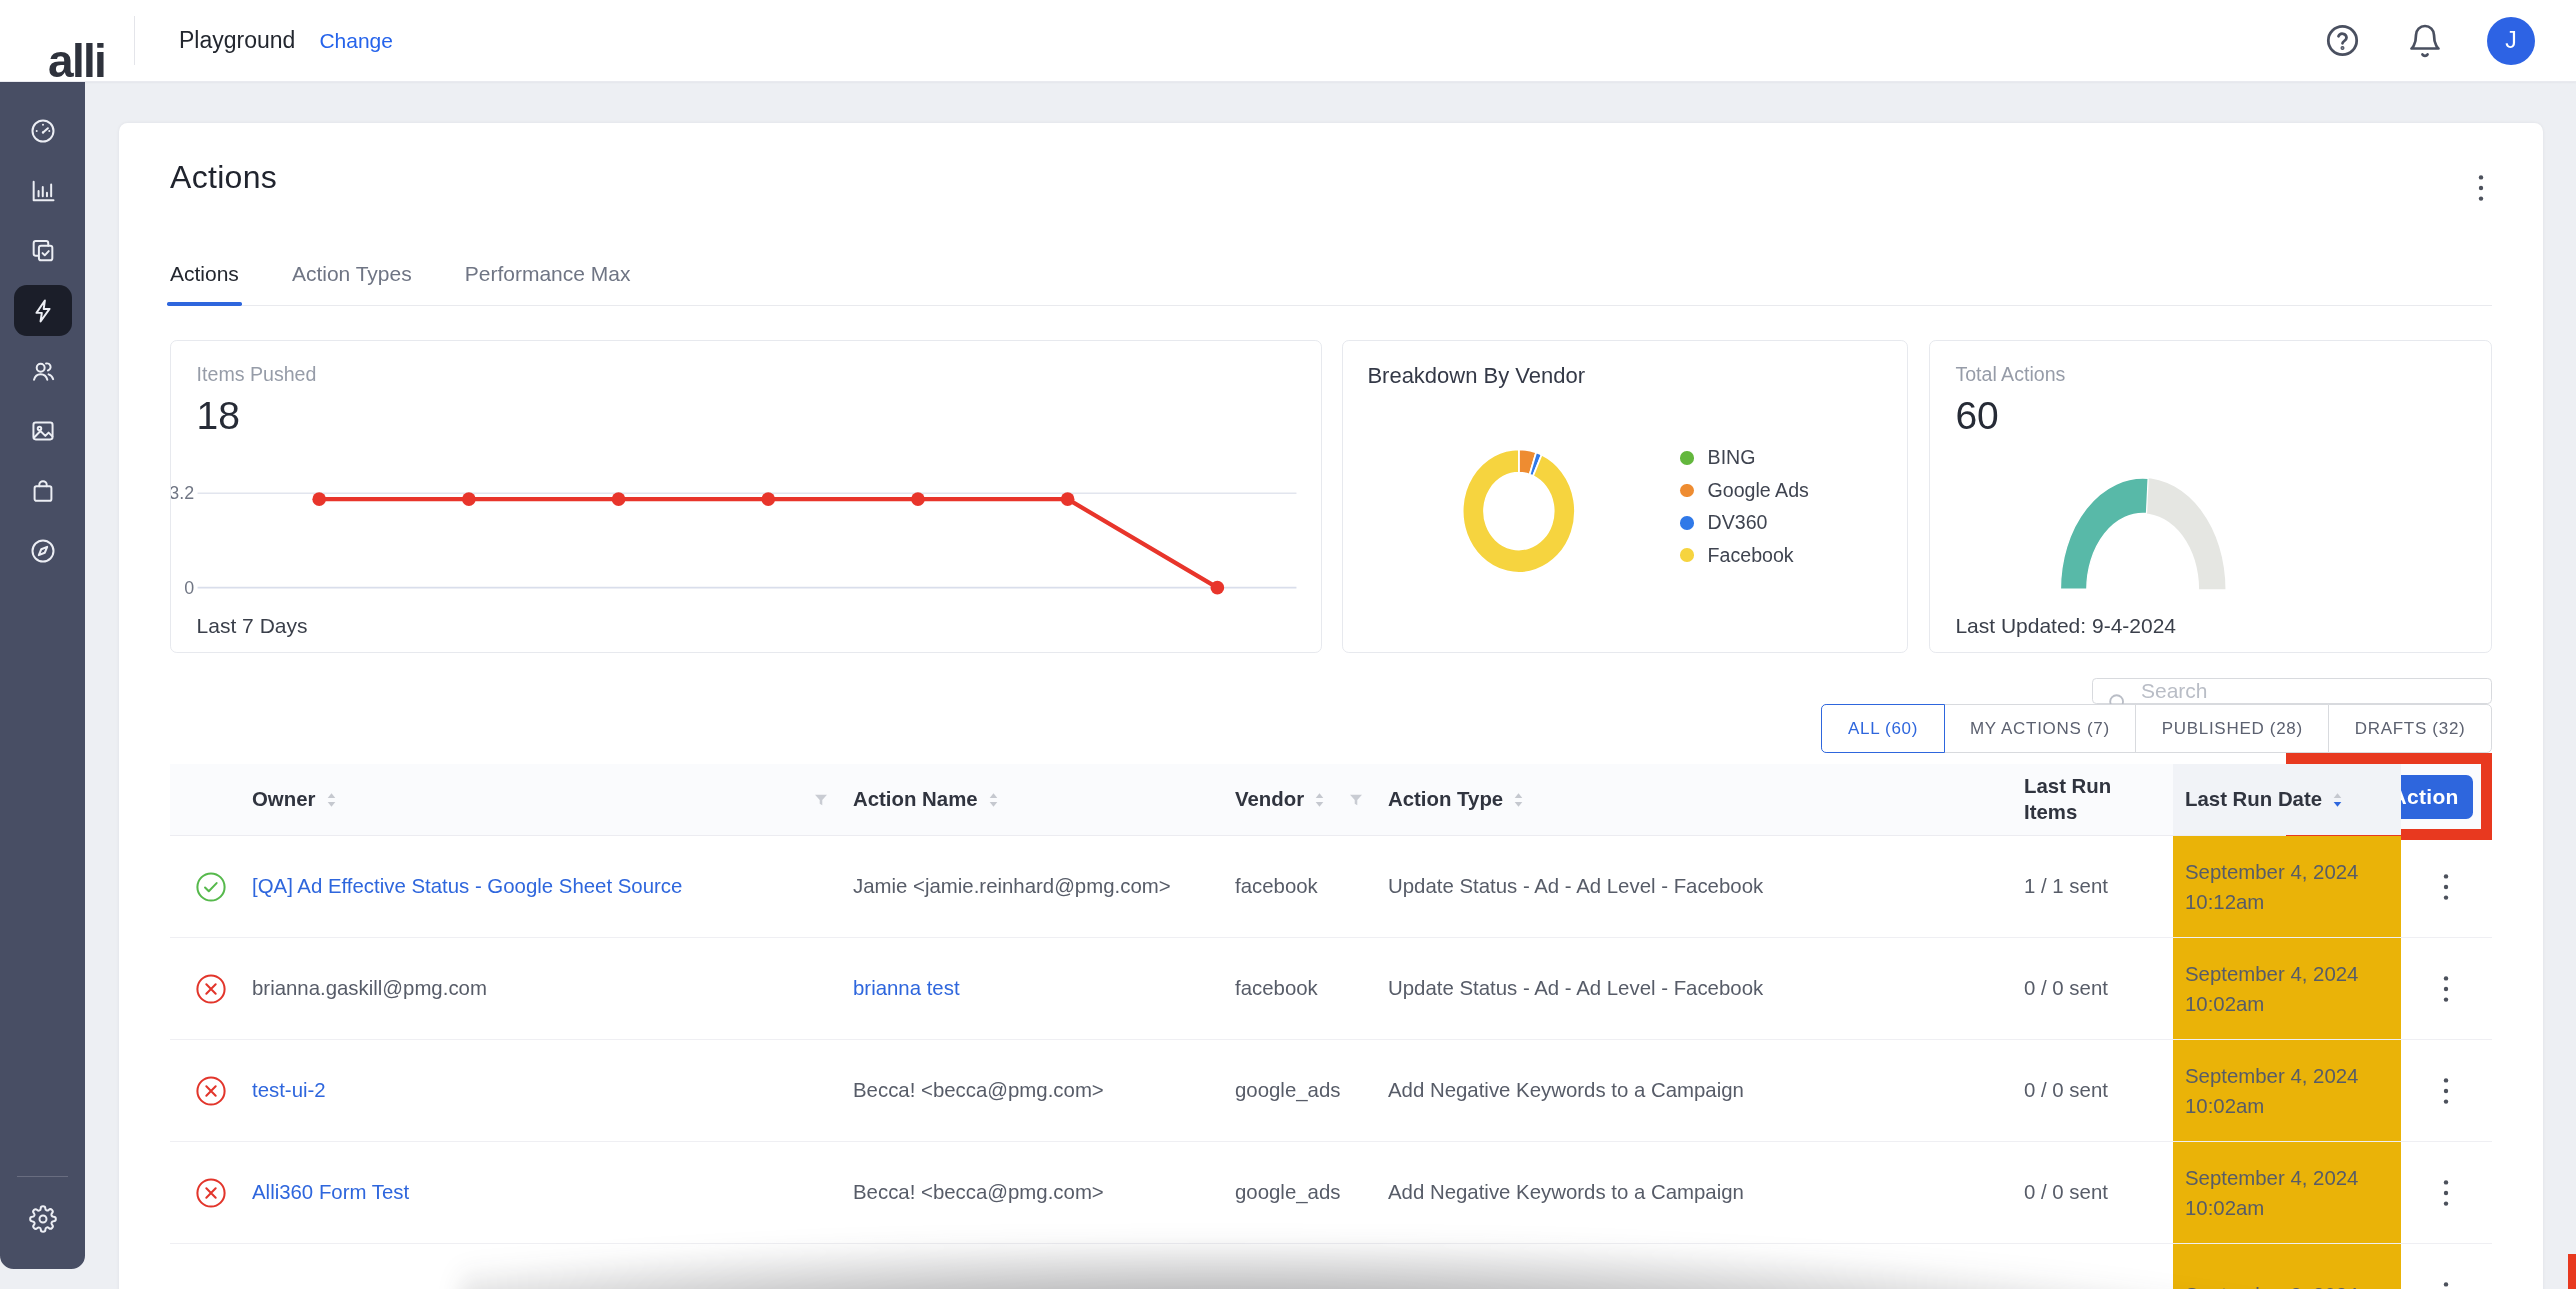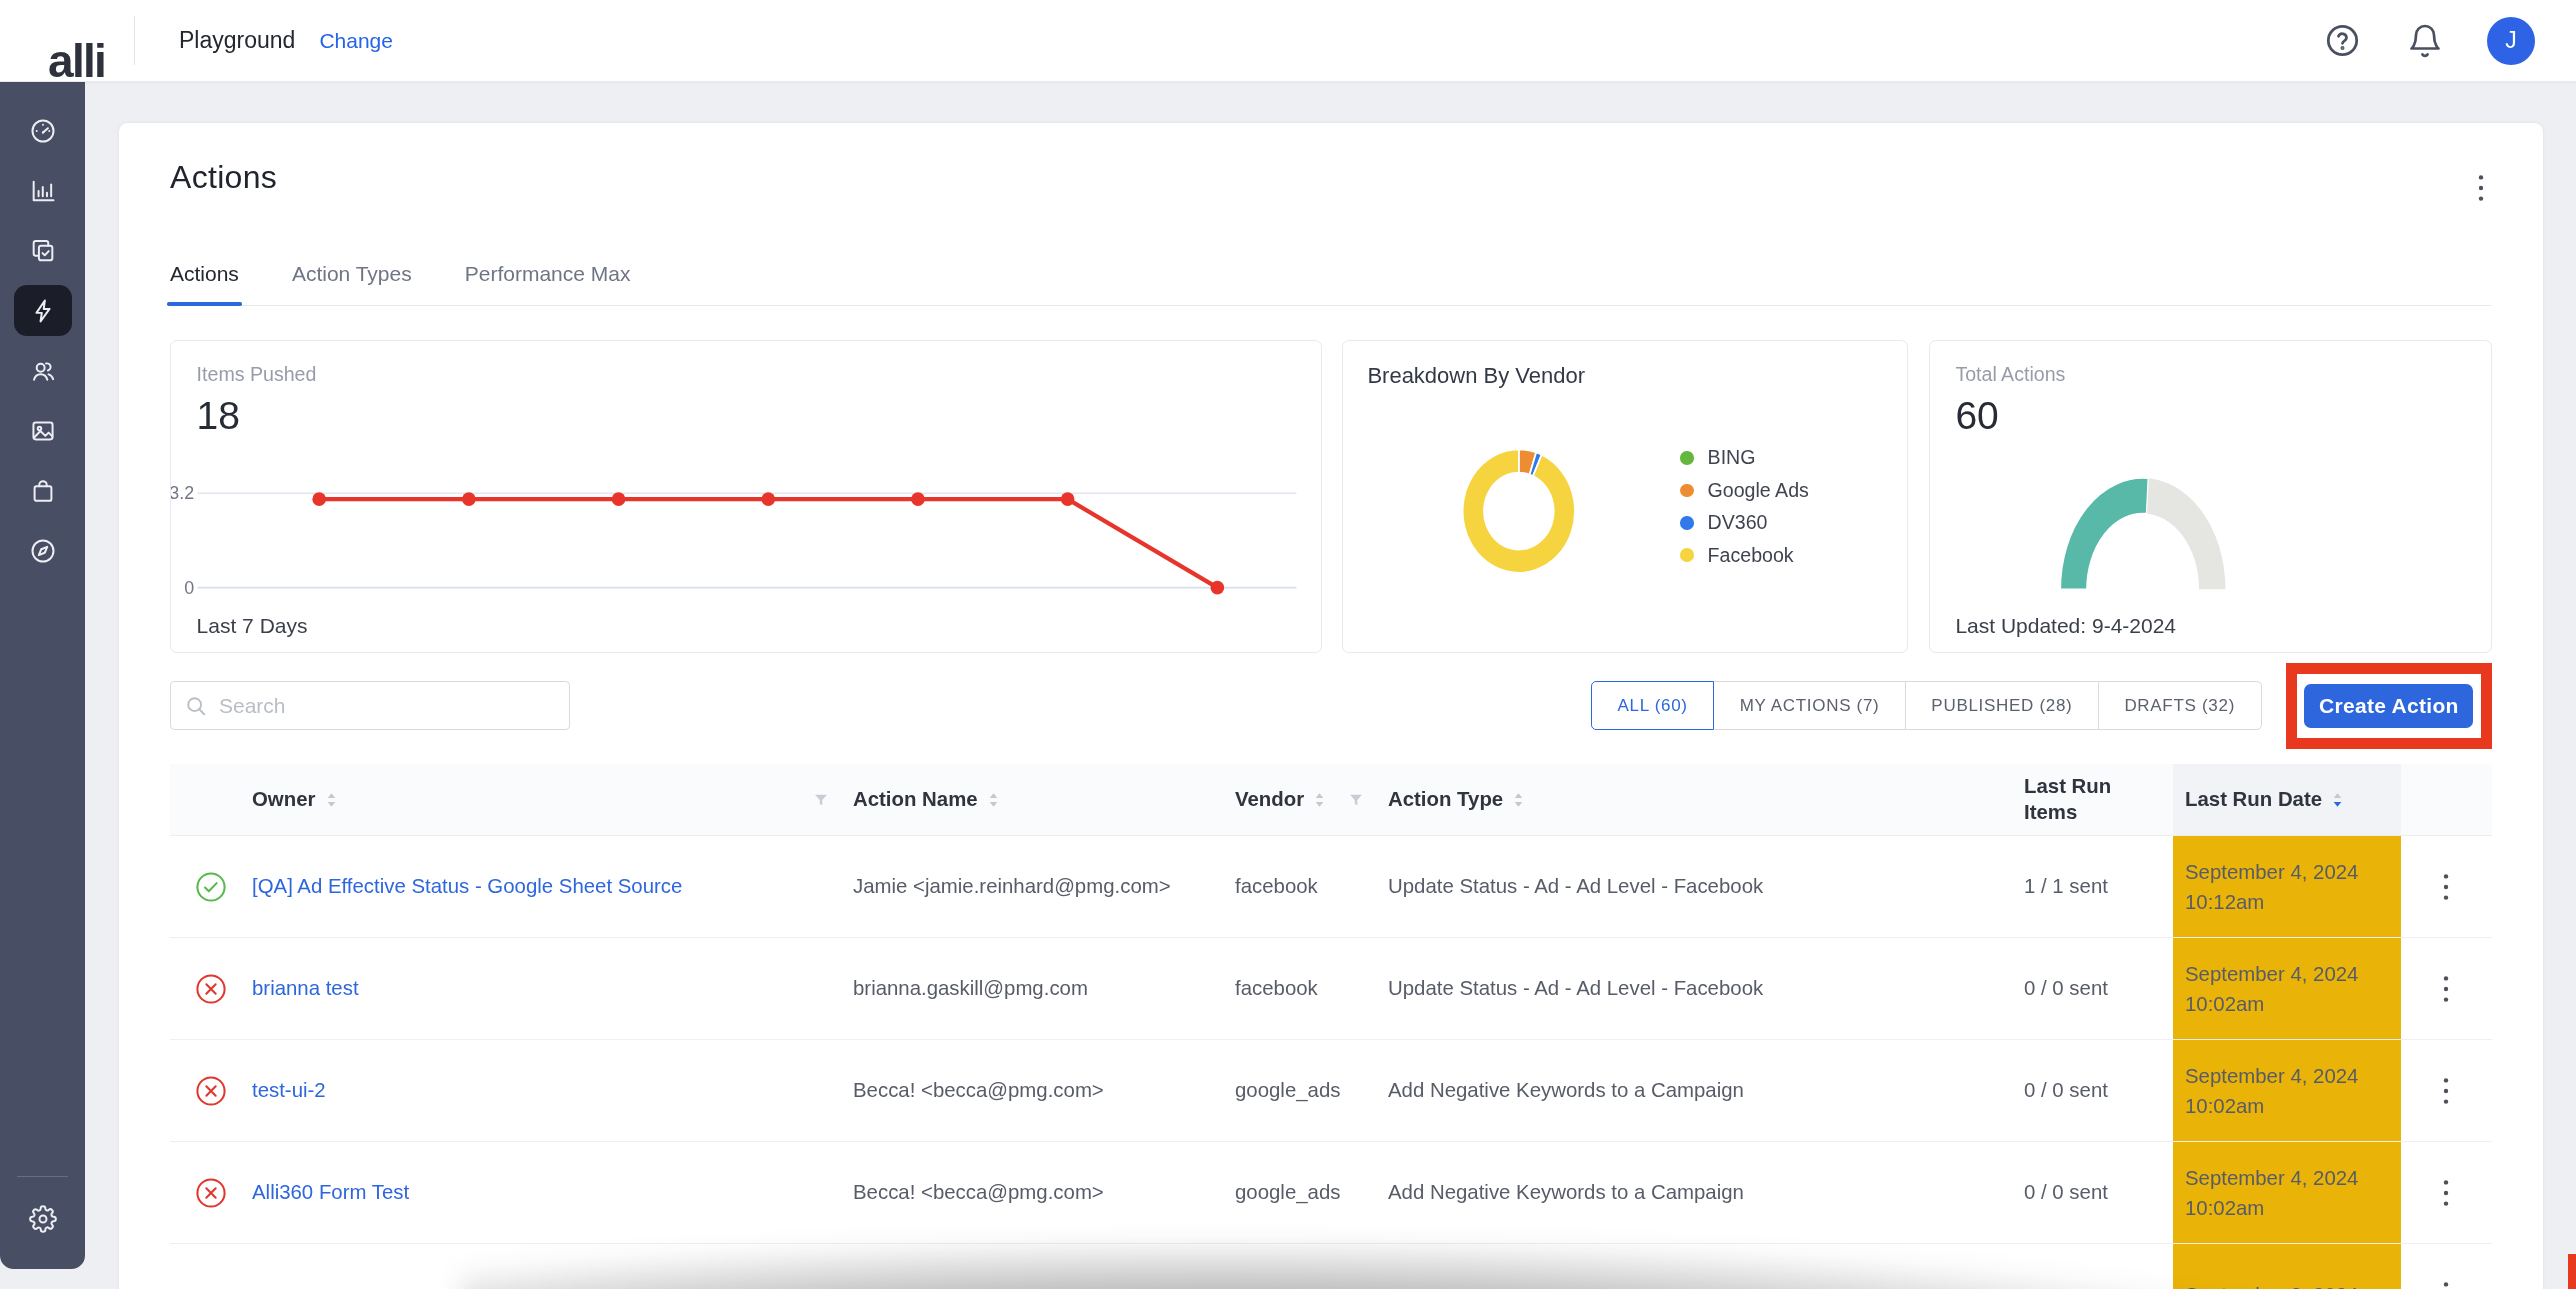--- a/index.html
+++ b/index.html
@@ -54,21 +54,21 @@
   .stat-value { position:absolute; left:25.6px; top:53px; font-size:39px; color:#262b36; }
   .stat-footer { position:absolute; left:25.6px; bottom:13.6px; font-size:21px; color:#3a3f4a; }
   .donut-title { position:absolute; left:24px; top:22px; font-size:22px; color:#343947; }
   .stat-card svg.chart { position:absolute; left:0; top:0; }
   .legend { position:absolute; left:337px; top:107px; list-style:none; display:flex; flex-direction:column; gap:12px; }
   .legend li { display:flex; align-items:center; gap:13.6px; height:20.4px; }
   .legend .dot { width:13.6px; height:13.6px; border-radius:50%; flex:none; }
   .legend .lbl { font-size:19.6px; color:#3f4450; }
 
   
-  .controls { display:flex; align-items:center; margin-top:25.6px; height:55px; }
+  .controls { display:flex; align-items:flex-end; margin-top:25.6px; height:55px;flex-direction:column; }
   .search-wrap { position:relative; width:400px; height:49px; }
   .search-wrap svg { position:absolute; left:15.3px; top:13.6px; }
   .search-input { width:100%; height:100%; border:1.3px solid #d8dade; border-radius:4.3px; padding-left:48px;
                   font-size:21px; color:#3a3f4a; font-family:"Liberation Sans", sans-serif; outline:none; }
   .search-input::placeholder { color:#b9bdc6; }
   .filters { margin-left:auto; display:flex; }
   .seg { height:49px; padding:0 25.6px; font-size:17px; font-weight:500; letter-spacing:0.7px; color:#5c6170;
          background:#fff; border:1.3px solid #d8dade; margin-left:-1.3px; cursor:pointer;
          font-family:"Liberation Sans", sans-serif; position:relative; }
   .seg:first-child { border-radius:5.1px 0 0 5.1px; margin-left:0; }
@@ -367,24 +367,24 @@
               </svg>
             </div>
           </div>
           <div class="trow">
             <div class="td col-status">
               <svg width="34" height="34" viewBox="0 0 40 40">
                 <circle cx="20" cy="20" r="16" fill="none" stroke="#e2352b" stroke-width="2.4"></circle>
                 <path d="M14.5 14.5 25.5 25.5M25.5 14.5 14.5 25.5" stroke="#e2352b" stroke-width="2.4" stroke-linecap="round"></path>
               </svg>
             </div>
+            <div class="td col-owner">brianna.gaskill@pmg.com</div>
             <div class="td col-name">
               <a>brianna test</a>
             </div>
-            <div class="td col-owner">brianna.gaskill@pmg.com</div>
             <div class="td col-vendor">facebook</div>
             <div class="td col-type">Update Status - Ad - Ad Level - Facebook</div>
             <div class="td col-items">0 / 0 sent</div>
             <div class="td col-date">
               <span>September 4, 2024</span>
               <span>10:02am</span>
             </div>
             <div class="td col-kebab">
               <svg width="6" height="28" viewBox="0 0 7 33">
                 <circle cx="3.5" cy="4" r="2.6" fill="#4c515c"></circle>

